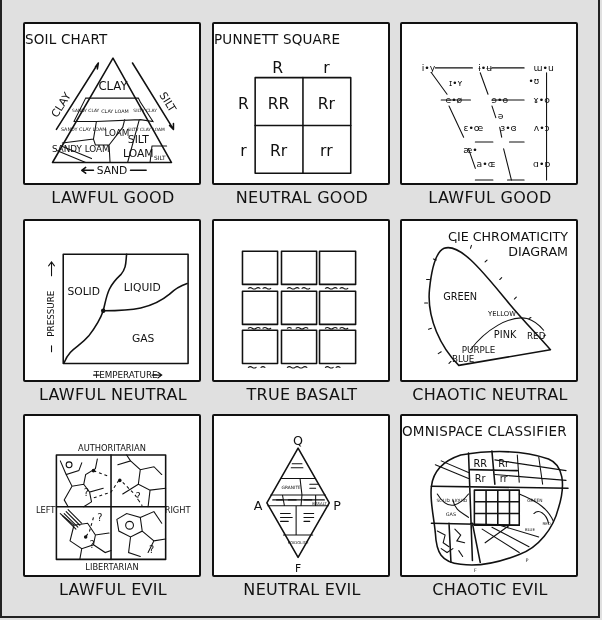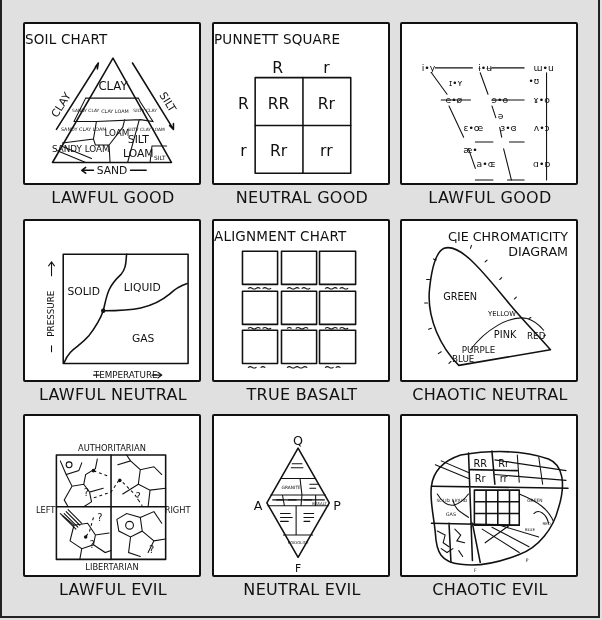--- a/index.html
+++ b/index.html
@@ -107,21 +107,20 @@
       <text x="103" y="161" font-size="9" text-anchor="middle">TEMPERATURE</text>
       <text x="30" y="95" font-size="9" text-anchor="middle" transform="rotate(-90 30 95)">PRESSURE</text>
       <path class="lt" d="M27 56 L27 42 M24 46 L27 42 L30 46 M27 128 L27 134 M70 158 L76 158 M130 158 L140 158 M136 155 L140 158 L136 161"></path>
     </svg>
   </div>
   <div class="caption">LAWFUL NEUTRAL</div>
 </div>
 
 <div class="cell" style="left:212px;top:219px;">
   <div class="panel">
-    <div class="ptitle">ALIGNMENT CHART</div>
     <svg viewBox="0 0 178 163">
       <g class="ln">
         <rect x="29" y="31" width="36" height="34"></rect>
           <rect x="69" y="31" width="36" height="34"></rect>
           <rect x="108" y="31" width="37" height="34"></rect>
         <rect x="29" y="72" width="36" height="34"></rect>
           <rect x="69" y="72" width="36" height="34"></rect>
           <rect x="108" y="72" width="37" height="34"></rect>
         <rect x="29" y="112" width="36" height="34"></rect>
           <rect x="69" y="112" width="36" height="34"></rect>
@@ -211,20 +210,21 @@
       <g class="lt" stroke-width=".8">
           <path d="M80 49 h10 M79 53 h12 M98 70 h8 M98 74 h6 M64 86 h6 M76 86 h8 M92 86 h8 M68 100 h10 M68 104 h12 M68 108 h8 M92 100 h10 M92 104 h10 M92 108 h6"></path>
         </g>
     </svg>
   </div>
   <div class="caption">NEUTRAL EVIL</div>
 </div>
 
 <div class="cell" style="left:400px;top:414px;">
   <div class="panel">
+    <div class="ptitle">OMNISPACE CLASSIFIER</div>
     <svg viewBox="0 0 178 163">
       <path class="ln" d="M30 72 C32 55 45 45 60 40 C90 35 120 34 150 44 C165 50 168 70 160 95 C155 115 140 135 120 142 C100 150 80 155 60 152 C40 150 35 140 34 120 C32 100 28 85 30 72 Z"></path>
       <path class="ln" d="M68 38 L72 148 M92 36 L95 70 M70 55 L118 56 M30 72 L170 74 M30 110 L120 112 M48 110 L50 150 M72 110 L80 150"></path>
       <path class="lt" d="M95 60 L168 66 M95 45 L168 56 M118 40 L120 68 M140 42 L144 70"></path>
       <path class="ln" d="M74 76 L120 76 L120 112 L74 112 Z M86 76 L86 112 M98 76 L98 112 M110 76 L110 112 M74 88 L120 88 M74 100 L120 100"></path>
       <path class="lt" d="M36 80 C48 100 60 90 68 80 M52 86 C54 98 64 100 68 104 M34 50 L68 64 M40 46 L68 58 M120 80 C140 88 150 96 155 108 M135 100 C140 95 148 100 150 110"></path>
       <path class="lt" d="M82 116 L120 140 M92 114 L130 134 M100 112 L140 124 M85 130 L110 112"></path>
       <path class="lt" d="M36 118 l8 4 l-2 8 l6 4 M54 116 l6 6 l-4 6 l8 2 M40 136 l6 4 l6 -4 M58 138 l4 6"></path>
       <text x="80" y="52" font-size="10" text-anchor="middle">RR</text>
       <text x="104" y="52" font-size="10" text-anchor="middle">Rr</text>

